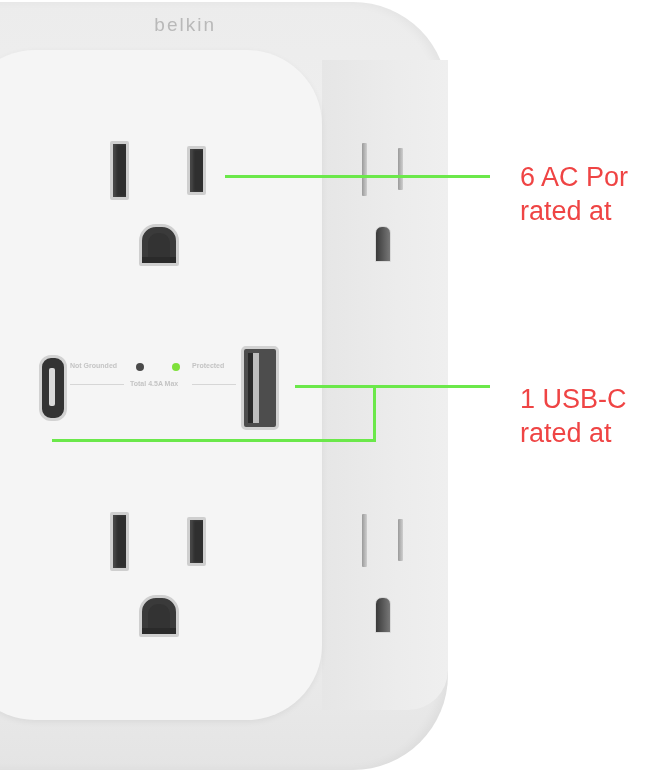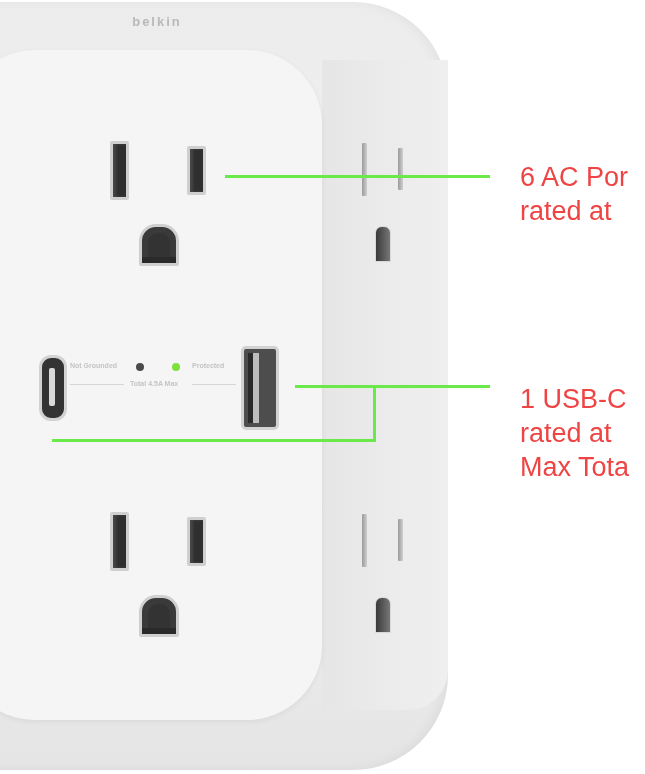--- a/index.html
+++ b/index.html
@@ -6,22 +6,22 @@
   body { width:645px; height:774px; background:#ffffff; position:relative; overflow:hidden;
          font-family:"Liberation Sans", sans-serif; }
   .stage { position:absolute; left:0; top:0; width:645px; height:774px; overflow:hidden; }
 
   
   .housing { position:absolute; left:-60px; top:2px; width:508px; height:768px;
     background:linear-gradient(180deg,#ececec 0%,#f2f2f2 40%,#ededed 80%,#e4e4e4 100%);
     border-radius:0 95px 95px 0; box-shadow: inset -6px 0 10px rgba(0,0,0,0.04); }
   .housing-side { position:absolute; left:322px; top:60px; width:126px; height:650px;
     background:linear-gradient(90deg,#e6e6e6 0%,#ececec 60%,#efefef 100%); border-radius:0 0 40px 0; }
-  .brand { position:absolute; left:98px; top:14px; width:118px; text-align:center;
-    font-size:13px; letter-spacing:2px; color:#b9b9b9; font-weight:bold; }
+  .brand { position:absolute; left:98px; top:14px; width:118px; text-align:right;
+    font-size:19px; letter-spacing:2px; color:#b9b9b9; font-weight:normal; }
 
   
   .face { position:absolute; left:-40px; top:50px; width:362px; height:670px;
     background:#f5f5f5; border-radius:75px; box-shadow: 0 2px 6px rgba(0,0,0,0.06); }
 
   .slot { position:absolute; background:#2f2f2f; border:3px solid #cfcfcf; border-radius:2px;
     box-shadow: inset 3px 0 3px rgba(255,255,255,0.12); }
   .ground { position:absolute; width:34px; height:36px; background:#3a3a3a; border:3px solid #cfcfcf;
     border-radius:17px 17px 2px 2px; box-shadow: inset 0 -6px 0 #2a2a2a; }
   .ground::after{ content:""; position:absolute; left:6px; right:6px; top:6px; bottom:6px;
@@ -91,15 +91,14 @@
   <div class="cl" style="left:373px;top:385px;width:3px;height:57px;"></div>
   <div class="cl" style="left:52px;top:439px;width:324px;height:3px;"></div>
 
   <div class="callout" style="top:160px;">
     <div>6 AC Por</div>
     <div>rated at</div>
   </div>
   <div class="callout" style="top:382px;">
     <div>1 USB-C</div>
     <div>rated at</div>
-    <div>Max Tota</div>
   </div>
 </div>
 
 </body></html>

